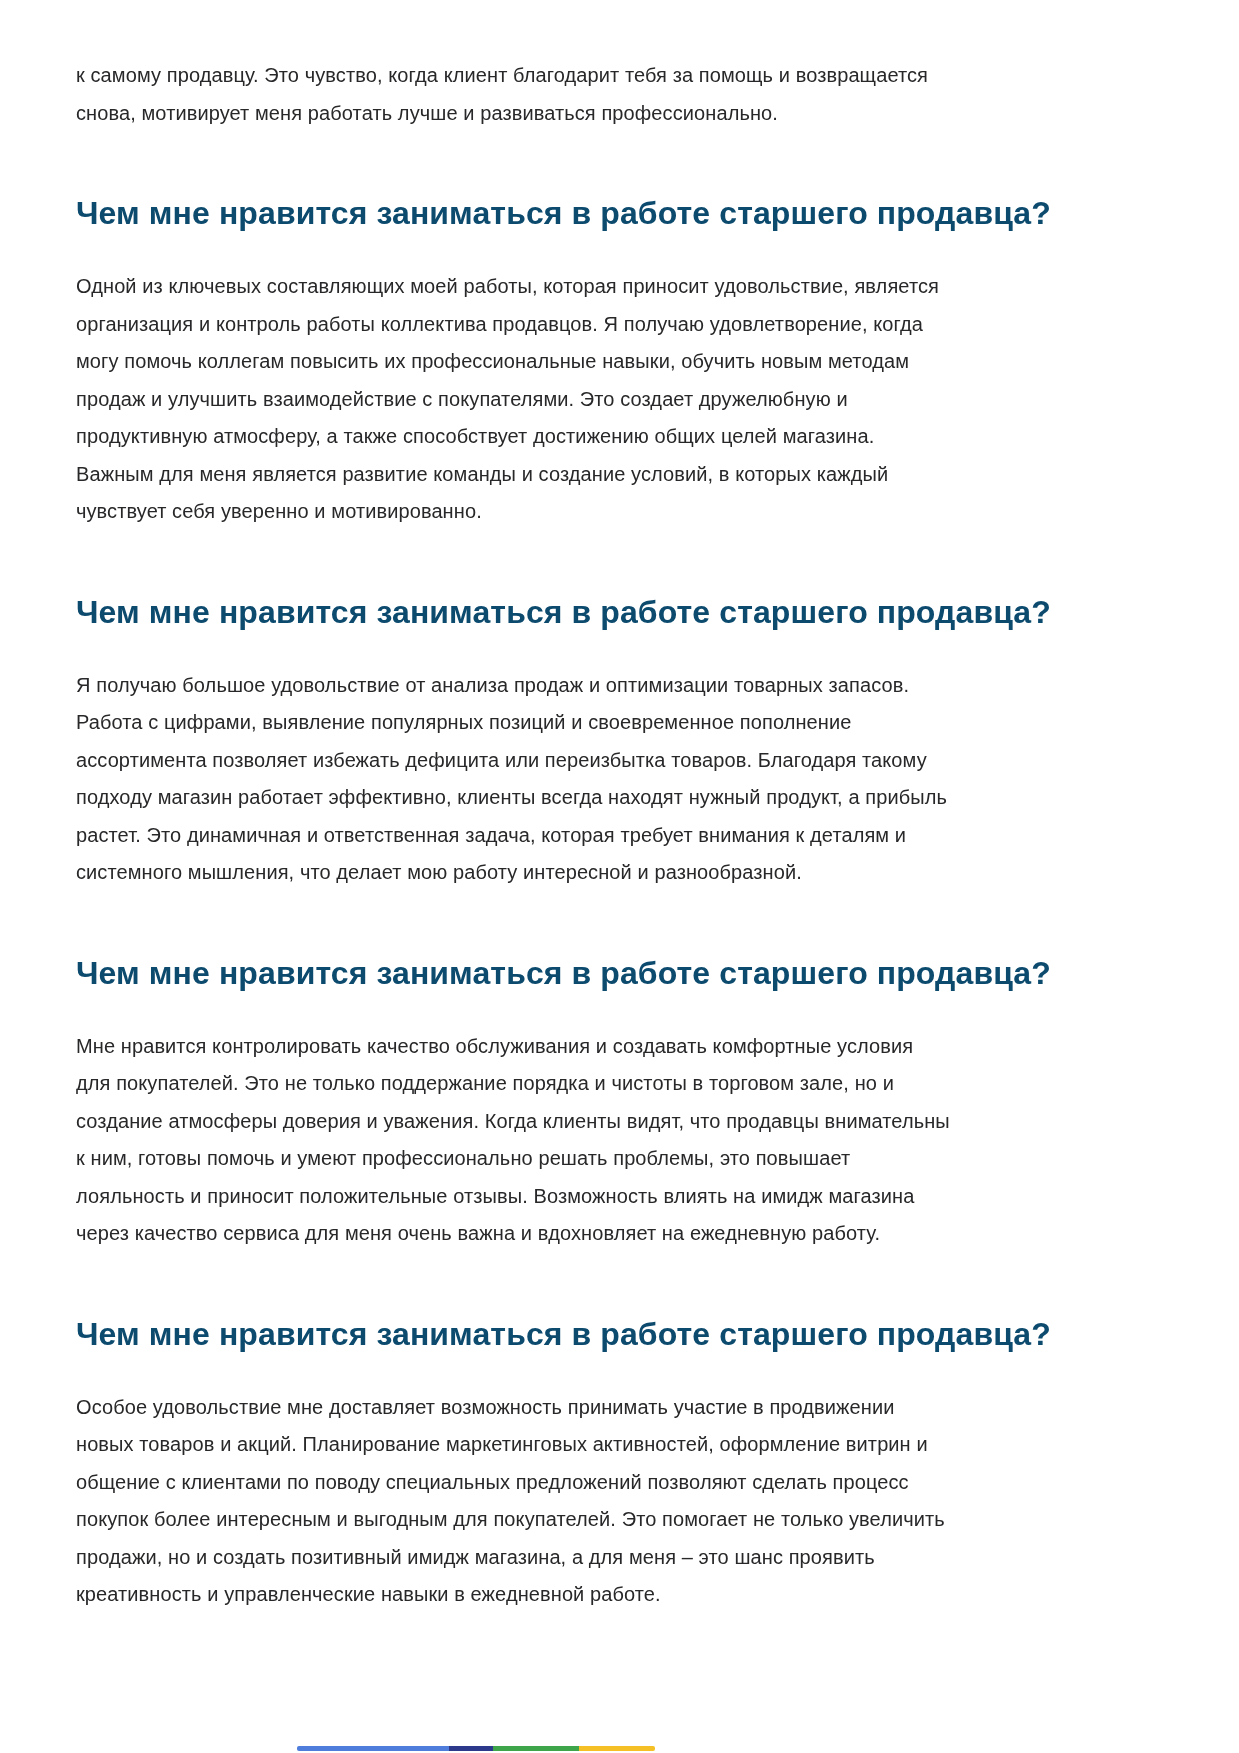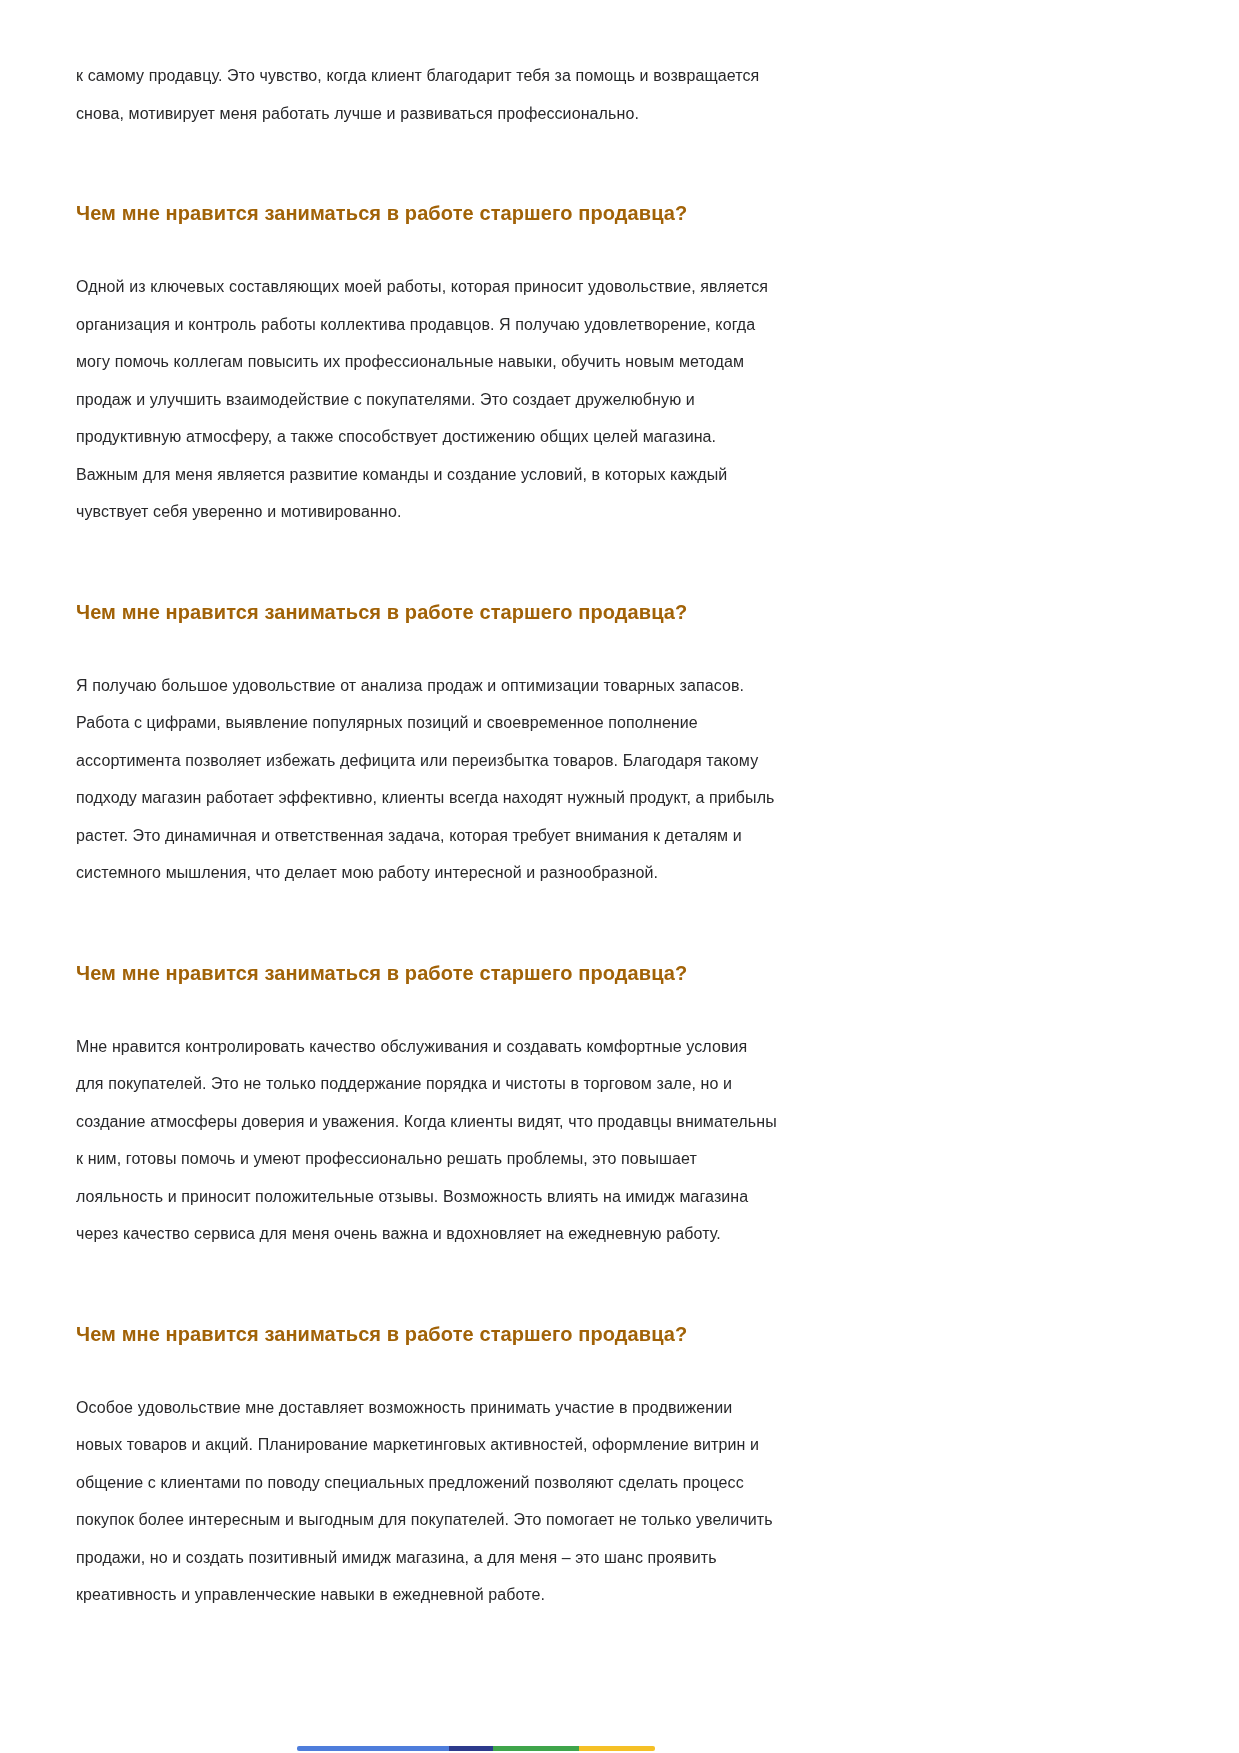--- a/index.html
+++ b/index.html
@@ -13,32 +13,32 @@
     position: relative;
     font-family: "Liberation Sans", "DejaVu Sans", sans-serif;
     overflow: hidden;
   }
   .content {
     padding: 57px 76px 0 76px;
   }
   .intro-paragraph,
   .qa-body {
     margin: 0;
-    font-size: 16px;
+    font-size: 20px;
     line-height: 37.5px;
     color: #28282a;
     white-space: pre-line;
     letter-spacing: 0.1px;
   }
   .qa-heading {
     margin: 66px 0 39px 0;
-    font-size: 20px;
+    font-size: 32px;
     line-height: 31px;
     font-weight: 700;
-    color: #a16207;
+    color: #0c4a6e;
     letter-spacing: 0.1px;
   }
   .bottom-bar {
     position: absolute;
     left: 297px;
     top: 1746px;
     height: 5px;
     display: flex;
     border-radius: 2px;
     overflow: hidden;

